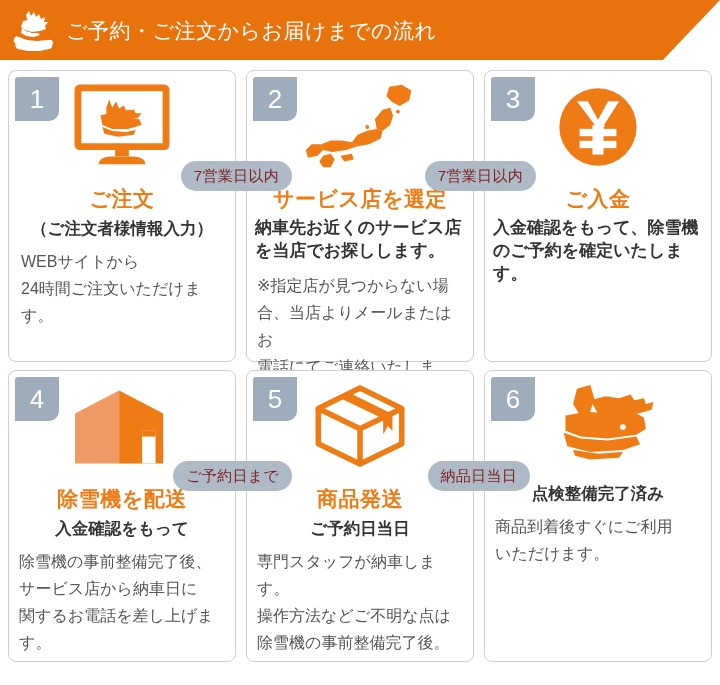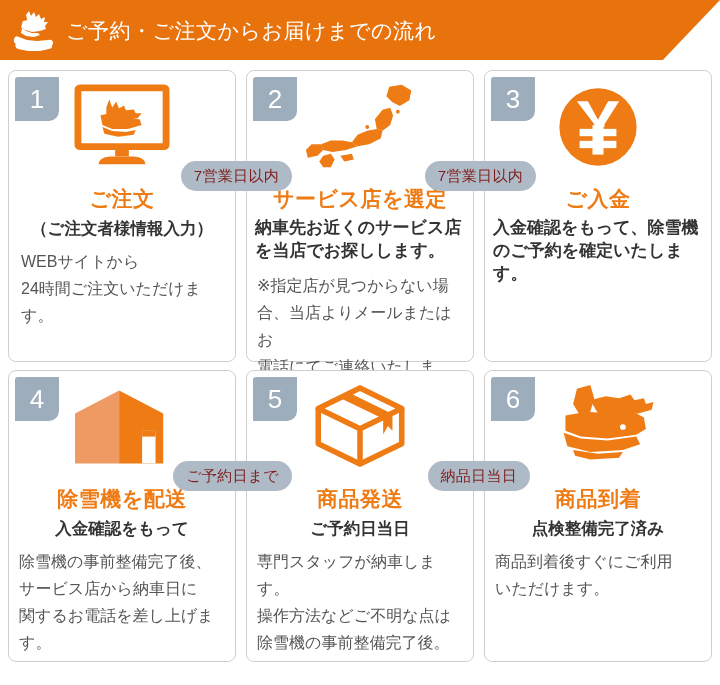--- a/index.html
+++ b/index.html
@@ -309,21 +309,20 @@
           <path d="M62 20 L78 16 L92 18 L104 14 L108 20 L118 18 L120 24 L128 22 L126 30 L112 34 L92 36 L70 34 Z"></path>
 
           <path d="M36 36 L58 32 L84 34 L110 34 L118 38 L120 50 L110 56 L80 60 L52 58 L36 52 Z"></path>
 
           <path d="M34 54 L52 60 L80 62 L110 58 L114 66 L96 72 L62 74 L38 68 Z"></path>
           <path d="M44 72 L70 76 L96 74 L92 80 L62 82 L46 78 Z"></path>
           <circle cx="96" cy="48" r="3" fill="#ffffff"></circle>
         </g>
       </svg>
     </div>
-    <div class="card-title">商品到着</div>
     <div class="card-sub">点検整備完了済み</div>
     <div class="card-note">
       <div>商品到着後すぐにご利用</div>
       <div>いただけます。</div>
     </div>
   </div>
 
 </div>
 
 </body></html>

